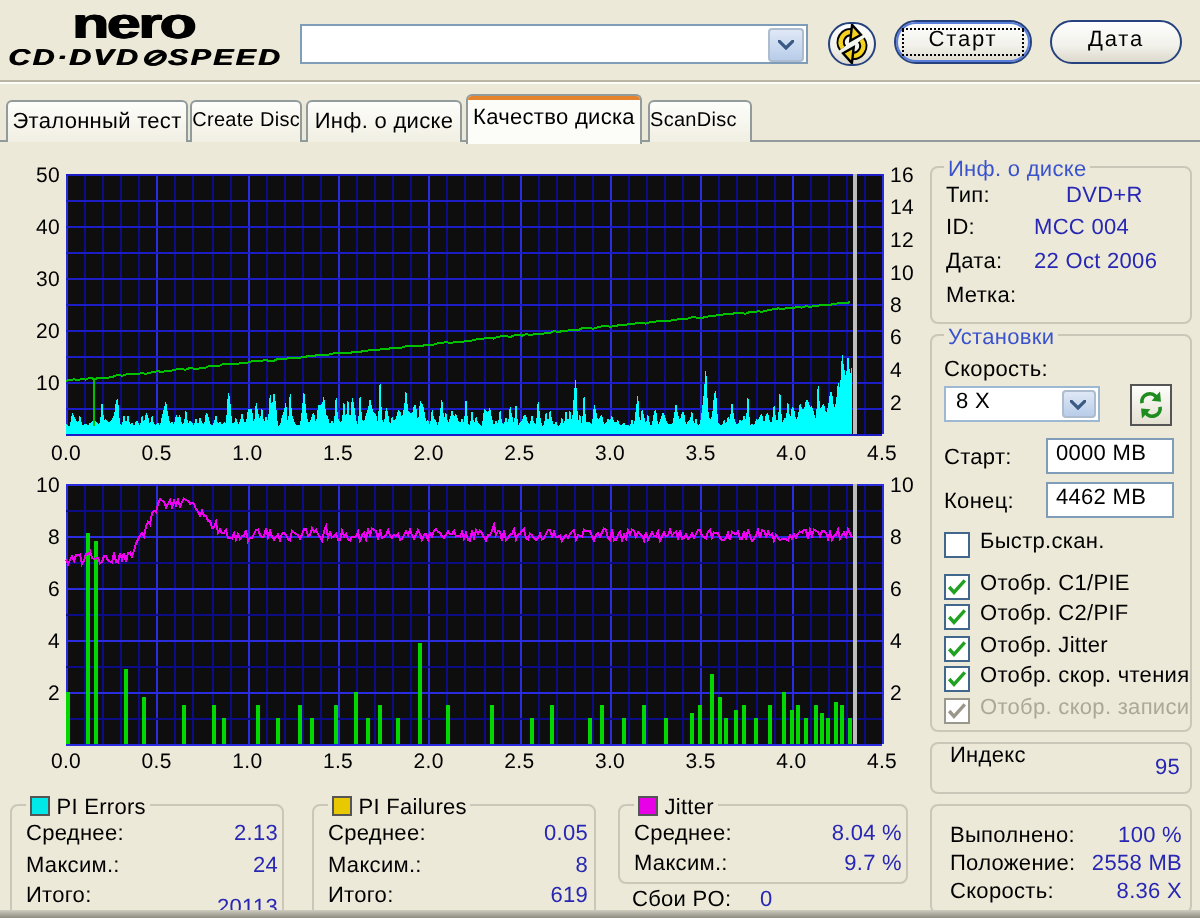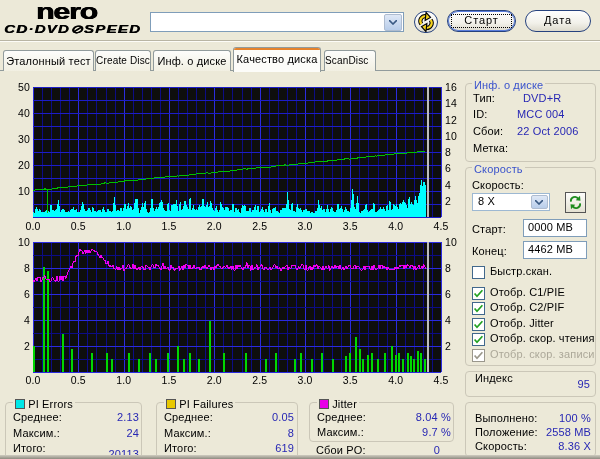--- a/index.html
+++ b/index.html
@@ -1,20 +1,20 @@
 <!DOCTYPE html>
 <html><head><meta charset="utf-8"><style>
 html,body{margin:0;padding:0}
 body{width:600px;height:459px;overflow:hidden;font-family:"Liberation Sans",sans-serif;font-size:11px;letter-spacing:0.15px;background:#ece9d8;position:relative}
 .abs{position:absolute}
 .gb{position:absolute;border:1px solid #cbc7b8;border-radius:4px}
 .cap{position:absolute;top:-5px;background:#ece9d8;padding:0 2px;white-space:nowrap}
 .blue{color:#2727b4}
 .row{position:absolute;white-space:nowrap}
-.val{position:absolute;text-align:right;color:#2727b4;white-space:nowrap}
+.val{position:absolute;color:#2727b4;white-space:nowrap}
 .btn{position:absolute;border:1px solid #26427e;border-radius:11px;background:linear-gradient(#fefefe,#f2f1ea 60%,#dcd9cc);text-align:center;color:#000}
 .inp{position:absolute;border:1px solid #7f9db9;background:#fff;color:#000}
 </style></head>
 <body>
 
 <div class="abs" style="left:36px;top:0px;font-size:27px;font-weight:bold;letter-spacing:-1px;transform:scale(1.12,.8);transform-origin:0 0;text-shadow:0.6px 0 #000,-0.3px 0 #000">nero</div>
 <div class="abs" style="left:4px;top:22px;font-size:14px;font-weight:bold;font-style:italic;letter-spacing:1.1px;transform:scale(1.08,.82);transform-origin:0 0;text-shadow:0.5px 0 #000">CD·DVD<span style="display:inline-block;transform:rotate(0deg)">⊘</span>SPEED</div>
 
 <div class="inp" style="left:150px;top:12px;width:252px;height:18px">
   <div class="abs" style="right:1px;top:1px;width:16px;height:15px;border:1px solid #aebcd0;border-radius:2px;background:linear-gradient(#dfe8f6,#b8cdea)">
@@ -247,30 +247,30 @@
     <div class="val" style="right:2px;top:8px">8.04 %</div>
   <div class="row" style="left:7px;top:23px">Максим.:</div>
     <div class="val" style="right:2px;top:23px">9.7 %</div>
 </div>
 <div class="row" style="left:316px;top:444px">Сбои PO:</div>
 <div class="val" style="left:380px;top:444px;width:60px">0</div>
 
 <div class="gb" style="left:465px;top:83px;width:129px;height:77px">
   <div class="cap blue" style="left:6px;color:#3a53cc">Инф. о диске</div>
   <div class="row" style="left:7px;top:8px">Тип:</div>
-    <div class="val" style="left:57px;top:8px;text-align:right">DVD+R</div>
+    <div class="val" style="left:67px;top:8px;text-align:right">DVD+R</div>
   <div class="row" style="left:7px;top:24px">ID:</div>
     <div class="val" style="left:51px;top:24px;text-align:left">MCC 004</div>
-  <div class="row" style="left:7px;top:41px">Сбои:</div>
+  <div class="row" style="left:7px;top:41px">Дата:</div>
     <div class="val" style="left:51px;top:41px;text-align:right">22 Oct 2006</div>
   <div class="row" style="left:7px;top:58px">Метка:</div>
 </div>
 
 <div class="gb" style="left:465px;top:167px;width:129px;height:197px">
-  <div class="cap" style="left:6px;color:#3a53cc">Скорость</div>
+  <div class="cap" style="left:6px;color:#3a53cc">Установки</div>
 </div>
 <div class="row" style="left:472px;top:179px">Скорость:</div>
 <div class="inp" style="left:472px;top:193px;width:76px;height:16px;border-color:#9db8d2">
   <div class="abs" style="left:5px;top:1px">8 X</div>
   <div class="abs" style="right:1px;top:1px;width:15px;height:12px;border:1px solid #aebcd0;border-radius:2px;background:linear-gradient(#dfe8f6,#b8cdea)">
     <svg width="8" height="5" style="position:absolute;left:3px;top:4px">
         <path d="M0 0 L4 4 L8 0" fill="none" stroke="#3a5a84" stroke-width="1.6"></path>
       </svg>
   </div>
 </div>

